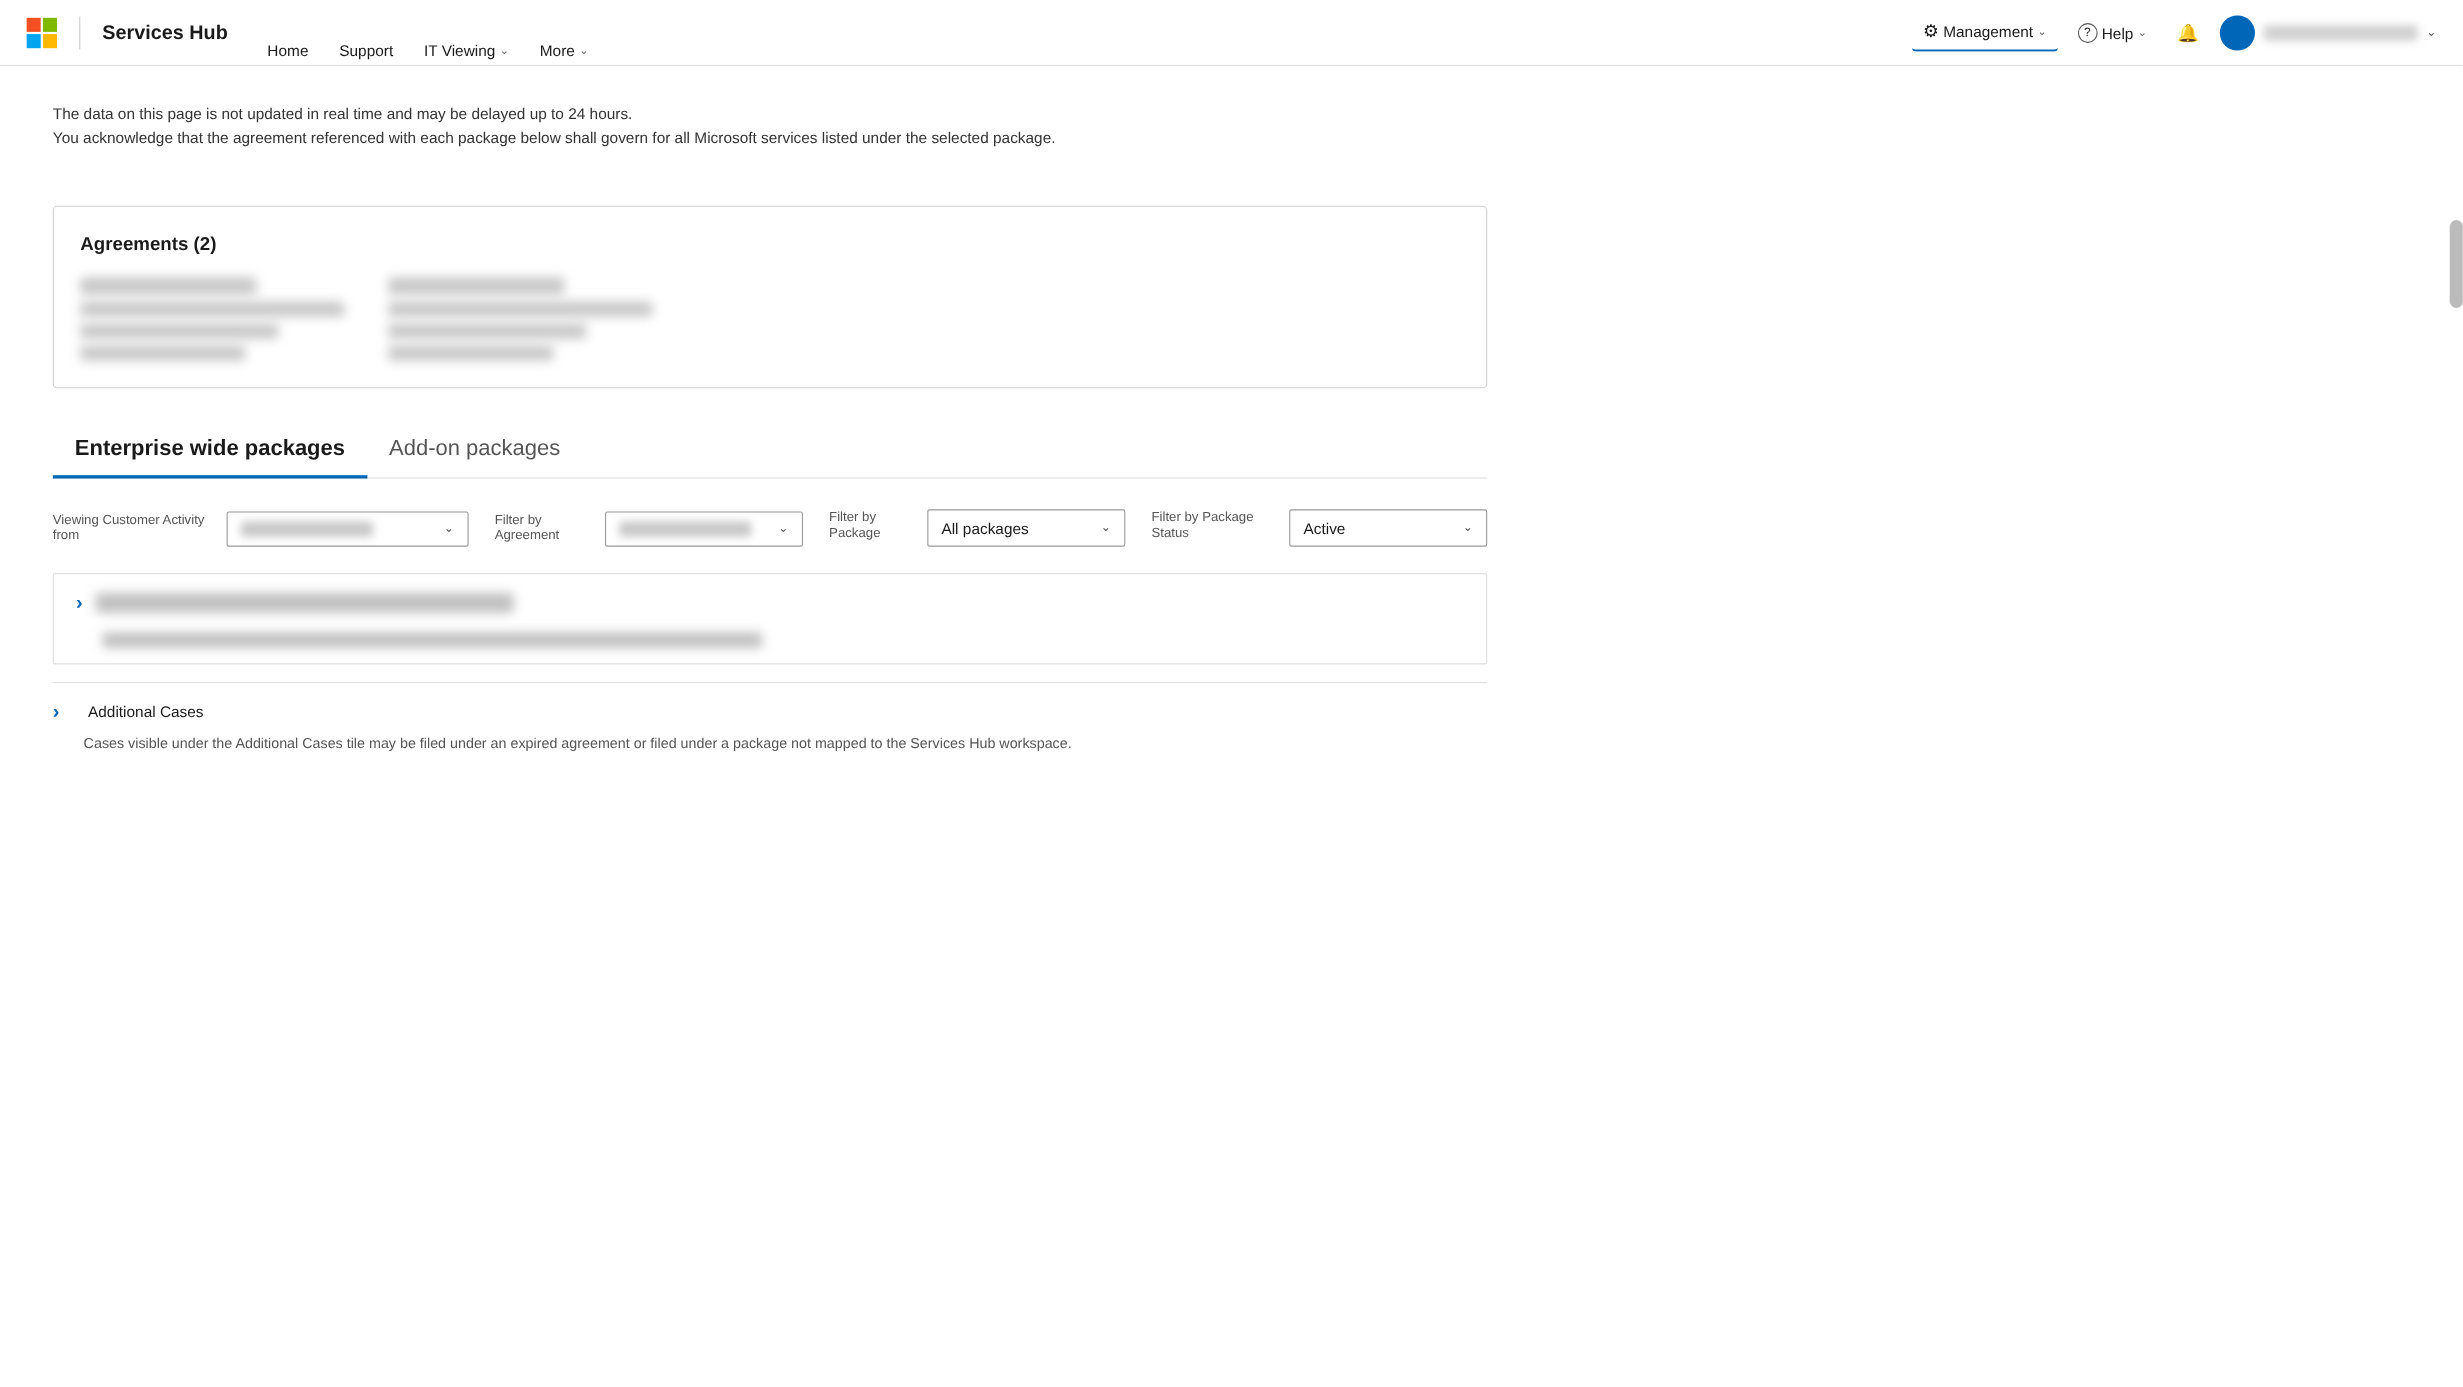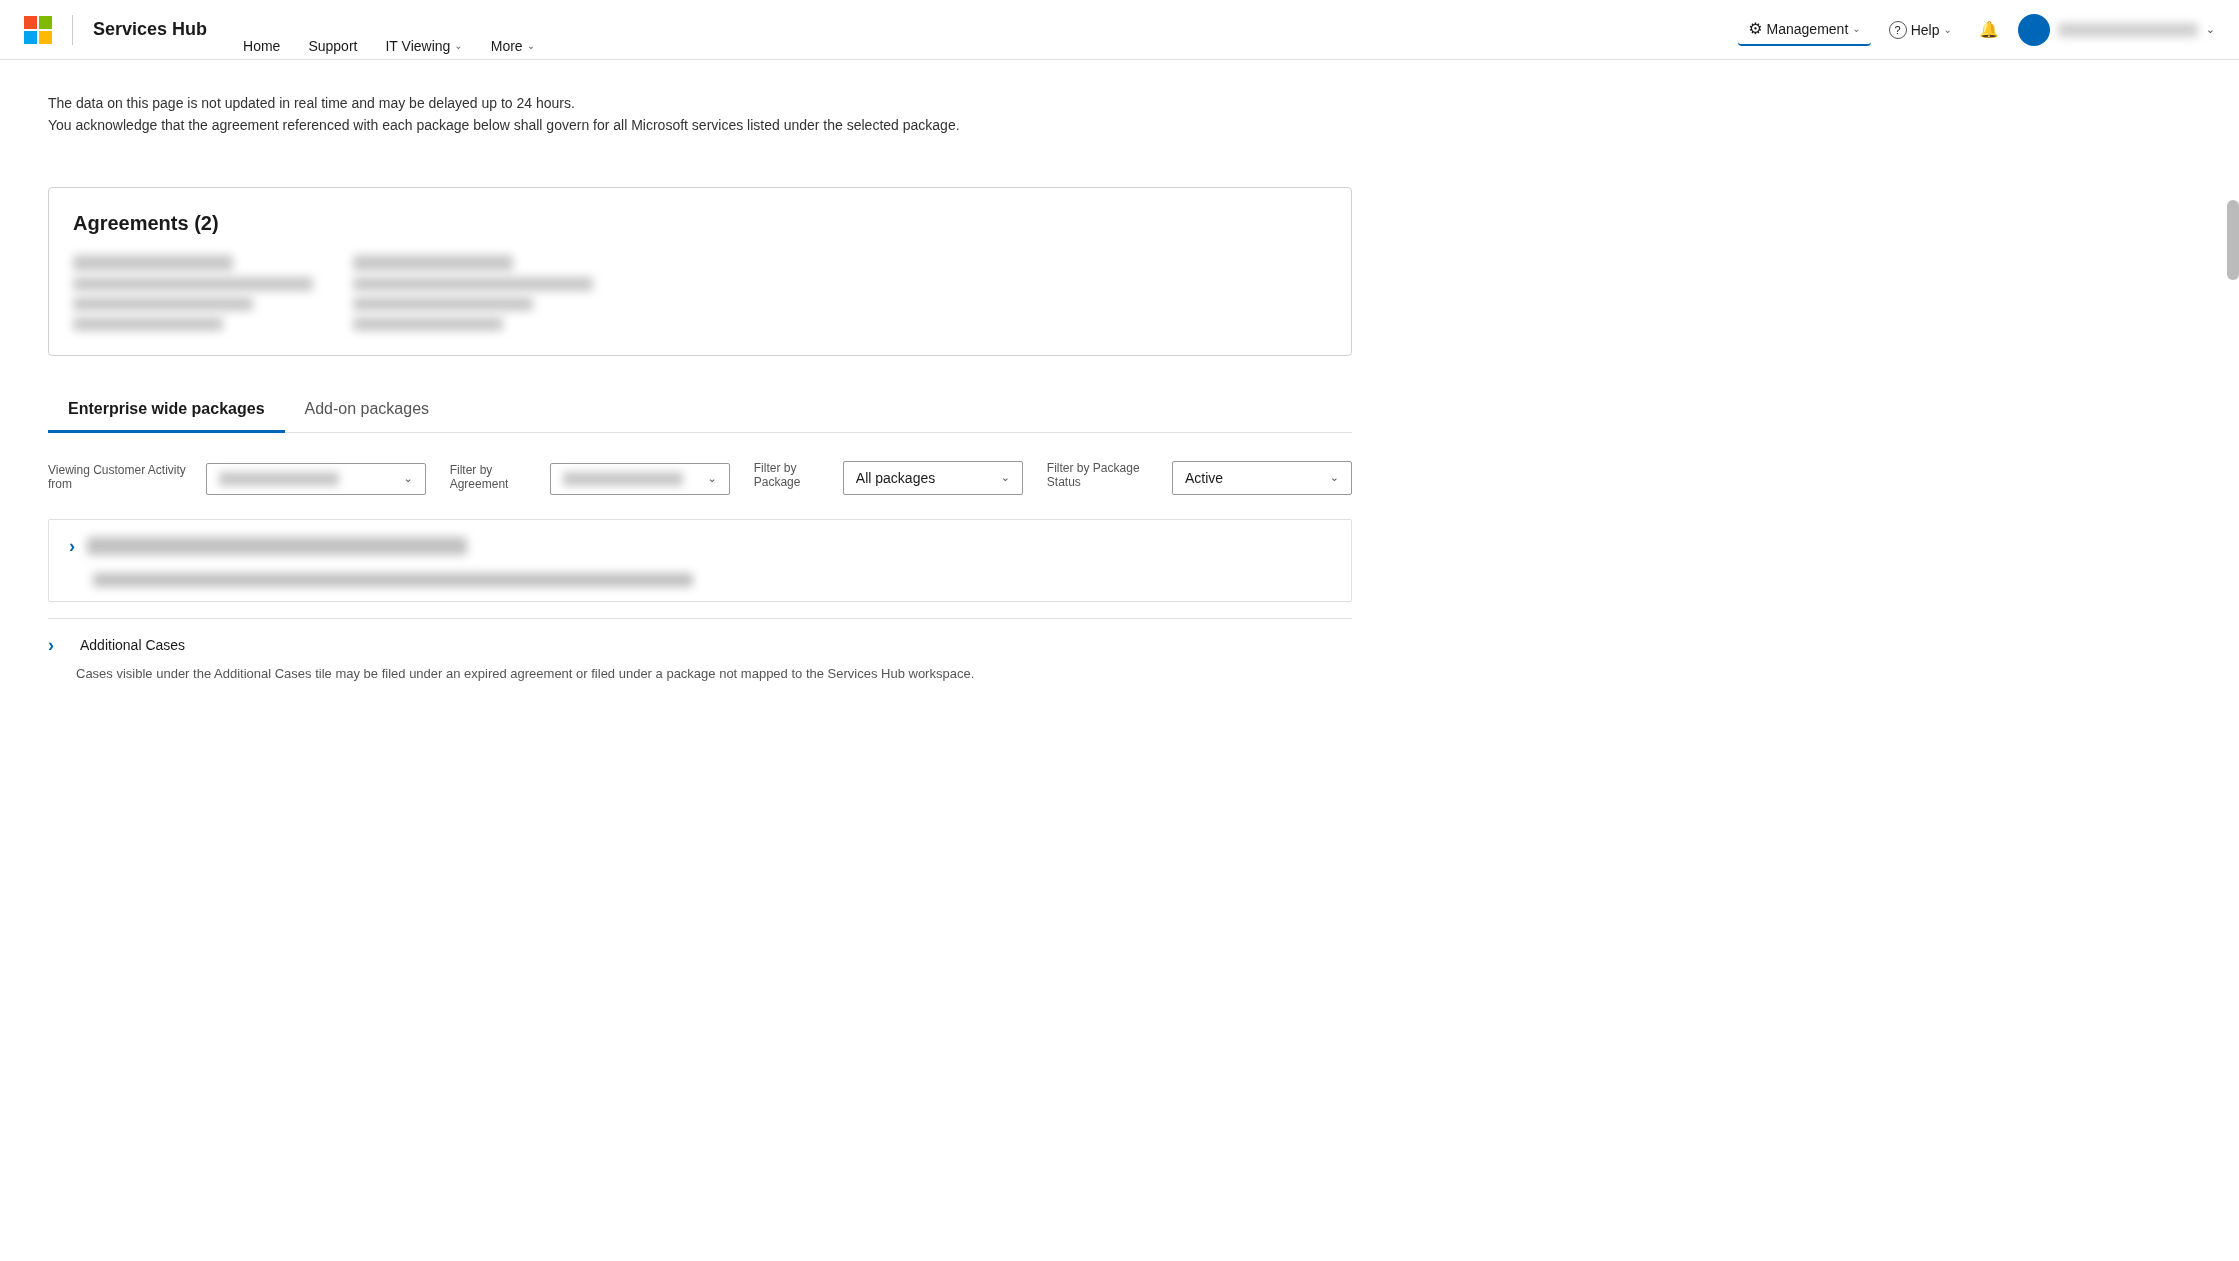--- a/index.html
+++ b/index.html
@@ -115,21 +115,21 @@
     }
 
     
     .agreements-card {
       border: 1px solid #d0d0d0;
       border-radius: 4px;
       padding: 24px;
       margin-bottom: 32px;
     }
     .agreements-title {
-      font-size: 20px;
+      font-size: 17px;
       font-weight: 600;
       margin-bottom: 20px;
     }
     .agreements-grid {
       display: flex;
       gap: 40px;
     }
     .agreement-item {
       display: flex;
       flex-direction: column;
@@ -149,21 +149,21 @@
     
     .tabs-container {
       display: flex;
       gap: 0;
       border-bottom: 1px solid #e0e0e0;
       margin-bottom: 28px;
     }
     .tab-item {
       padding: 12px 20px;
       cursor: pointer;
-      font-size: 16px;
+      font-size: 20px;
       color: #555;
       border-bottom: 3px solid transparent;
       margin-bottom: -1px;
     }
     .tab-item.active {
       color: #1a1a1a;
       font-weight: 600;
       border-bottom: 3px solid #0067b8;
     }
 

